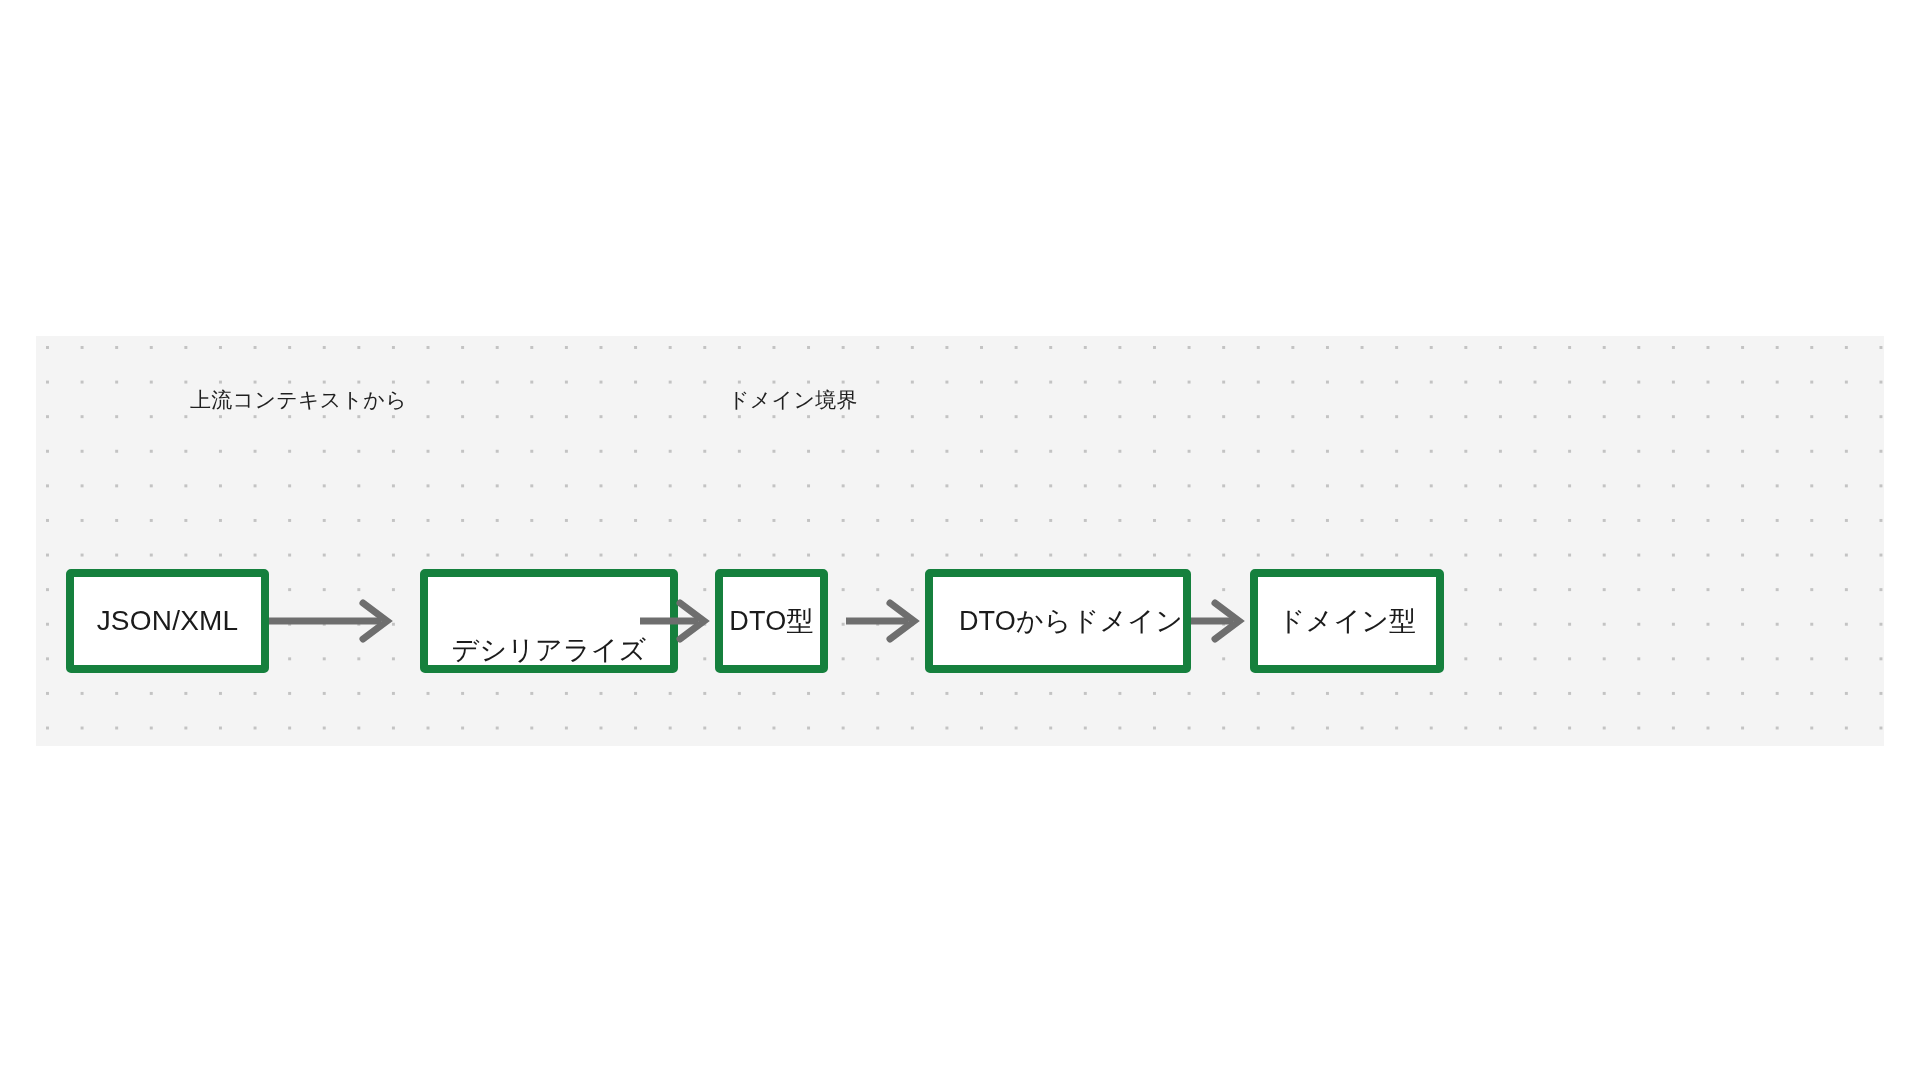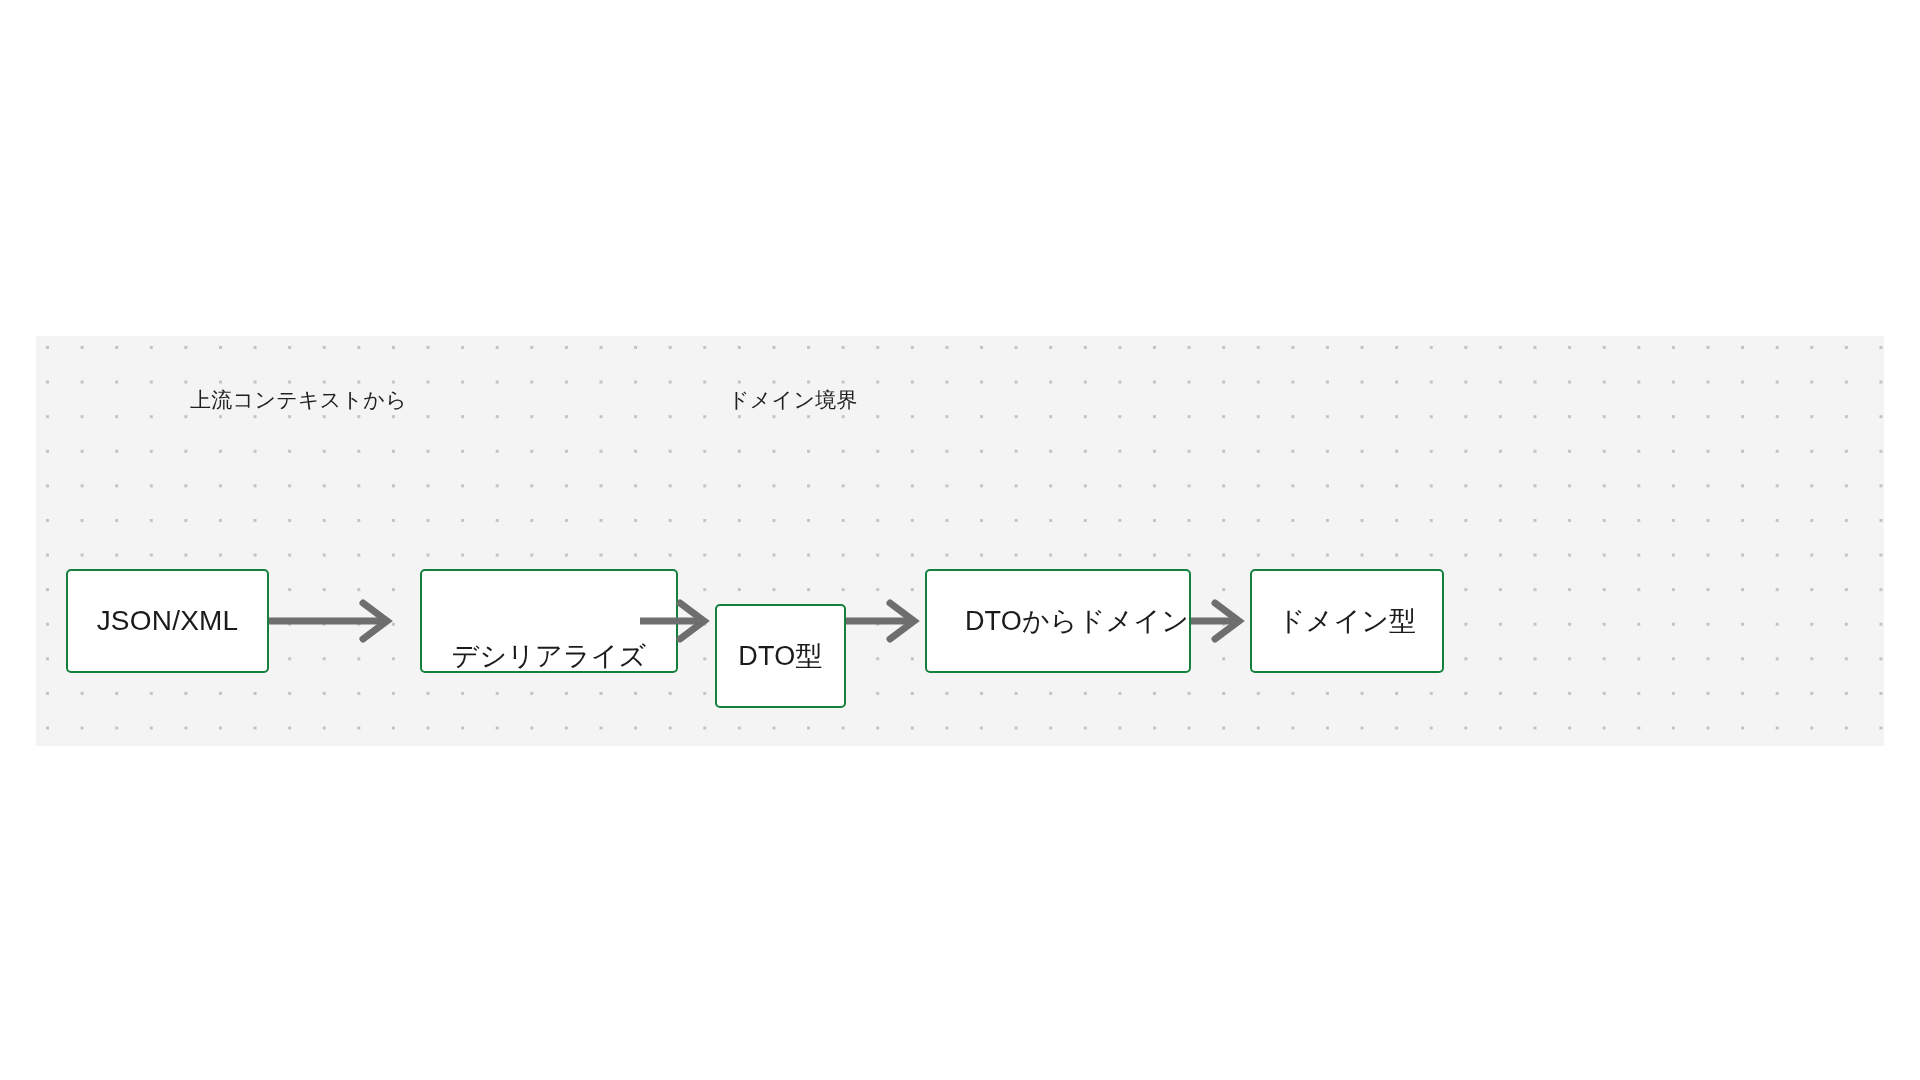--- a/index.html
+++ b/index.html
@@ -40,38 +40,38 @@
   #label-upstream { left: 190px; top: 385px; }
   #label-domain-boundary { left: 728px; top: 385px; }
 
   
   .node {
     position: absolute;
     top: 569px;
     height: 104px;
     box-sizing: border-box;
     background: #ffffff;
-    border: 2px solid #15803d;
+    border: 8px solid #15803d;
     border-radius: 5px;
     display: flex;
     align-items: center;
     justify-content: center;
   }
   .node-label {
     color: #1b1b1b;
     font-size: 27px;
     line-height: 30px;
     white-space: nowrap;
     letter-spacing: 0.2px;
   }
   .node-label.latin { font-size: 28px; }
 
   #node-json-xml        { left: 66px;   width: 203px; }
   #node-deserialize     { left: 420px;  width: 258px; align-items: flex-end; }
-  #node-dto-type        { left: 715px;  width: 131px; margin-top: 35px; }
+  #node-dto-type        { left: 715px;  width: 113px; }
   #node-dto-to-domain   { left: 925px;  width: 266px; justify-content: flex-end; }
   #node-domain-type     { left: 1250px; width: 194px; }
 
   
   .arrow {
     position: absolute;
     top: 597px;
     height: 48px;
     overflow: visible;
   }

